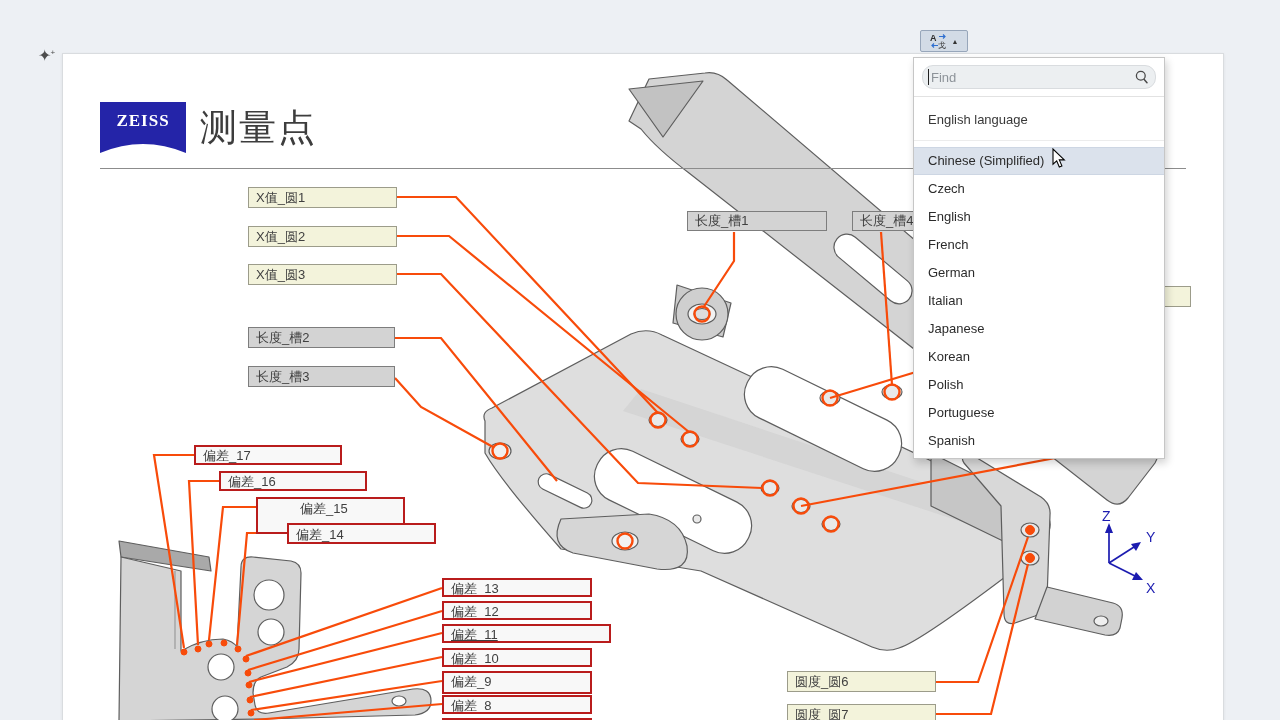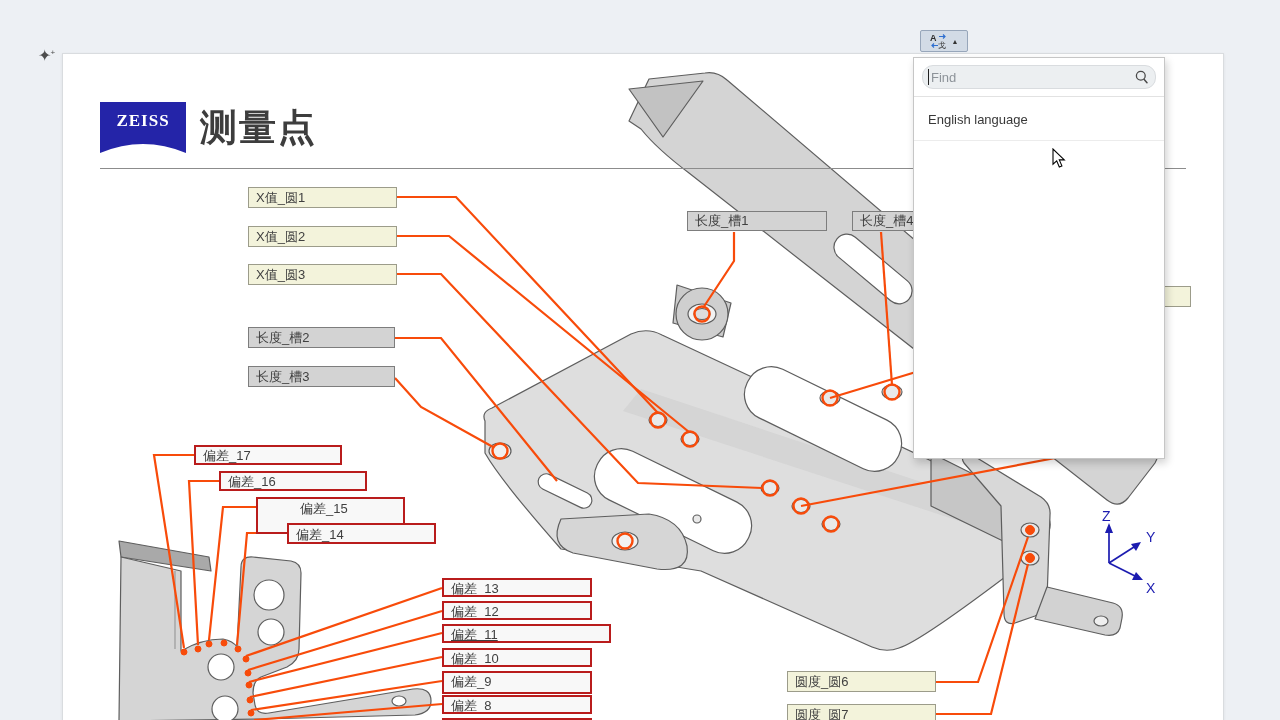--- a/index.html
+++ b/index.html
@@ -19,21 +19,21 @@
   }
   .sparkle{
     position:absolute;left:38px;top:48px;color:#4d4d4d;font-size:16px;line-height:16px;
   }
   .sparkle .plus{font-size:8px;vertical-align:top;position:relative;top:-3px;left:-1px;}
   
   .report-header{position:absolute;left:0;top:0;width:100%;}
   .logo{position:absolute;left:37px;top:48px;}
   .page-title{
     position:absolute;left:137px;top:49px;font-size:37px;color:#3d3d3d;
-    letter-spacing:2px;font-weight:700;
+    letter-spacing:2px;font-weight:400;
   }
   .rule{position:absolute;left:37px;top:114px;width:1086px;height:1px;background:#8c8c8c;}
   
   .lbl{
     position:absolute;font-size:13px;color:#404040;padding-left:7px;box-sizing:border-box;
     white-space:nowrap;overflow:hidden;
   }
   .lbl.cream{background:#f3f3db;border:1px solid #9c9c8a;}
   .lbl.gray{background:#d3d3d3;border:1px solid #7d7d7d;}
   .lbl.white{background:#f8f8f8;border:2px solid #b91c1c;}
@@ -251,18 +251,31 @@
       <input type="text" placeholder="Find" style="">
       <span class="caret-bar"></span>
       <svg class="mag" width="14" height="14" viewBox="0 0 14 14">
         <circle cx="5.8" cy="5.8" r="4.4" fill="none" stroke="#4a4a4a" stroke-width="1.3"></circle>
         <line x1="9.2" y1="9.6" x2="12" y2="12.8" stroke="#4a4a4a" stroke-width="1.5" stroke-linecap="round"></line>
       </svg>
     </div>
     <div class="dd-divider"></div>
     <div class="dd-header">English language</div>
     <div class="dd-divider2"></div>
+    <ul class="dd-list" id="lang-list">
+        <li class="selected">Chinese (Simplified)</li>
+        <li>Czech</li>
+        <li>English</li>
+        <li>French</li>
+        <li>German</li>
+        <li>Italian</li>
+        <li>Japanese</li>
+        <li>Korean</li>
+        <li>Polish</li>
+        <li>Portuguese</li>
+        <li>Spanish</li>
+      </ul>
   </div>
 
   <svg class="cursor" width="15" height="21" viewBox="0 0 15 21">
     <path d="M1,1 L1,16.2 L4.7,12.9 L7.3,19 L9.9,17.9 L7.3,11.9 L12.3,11.9 Z" fill="#ffffff" stroke="#000000" stroke-width="1.1"></path>
   </svg>
 </div>
 
 </body></html>

